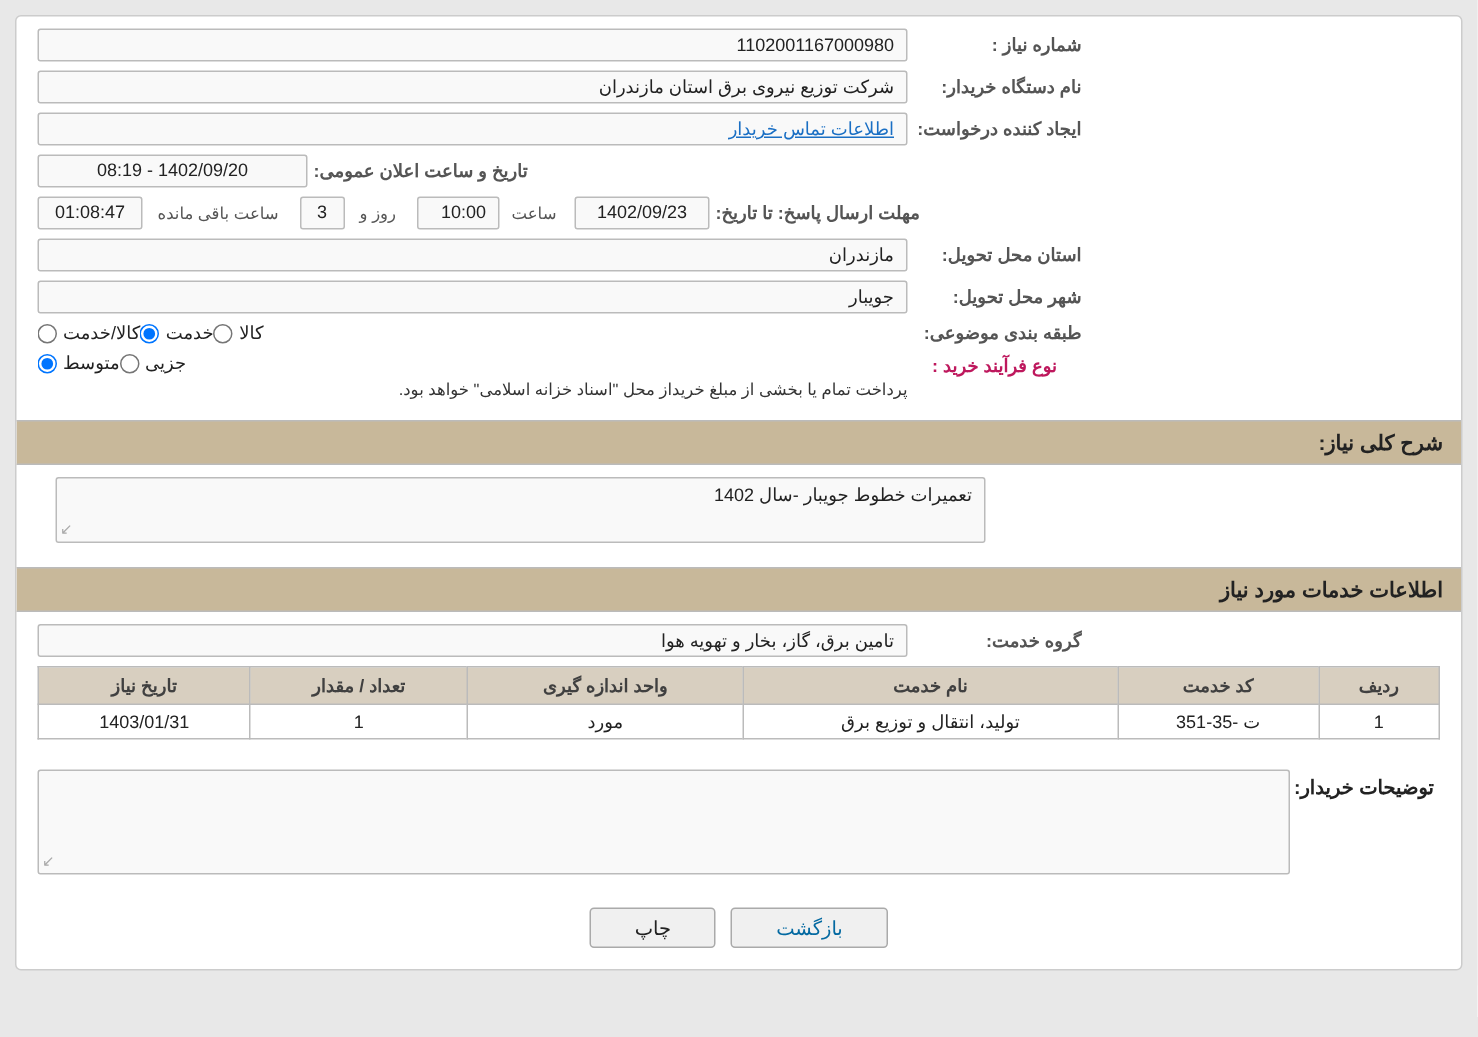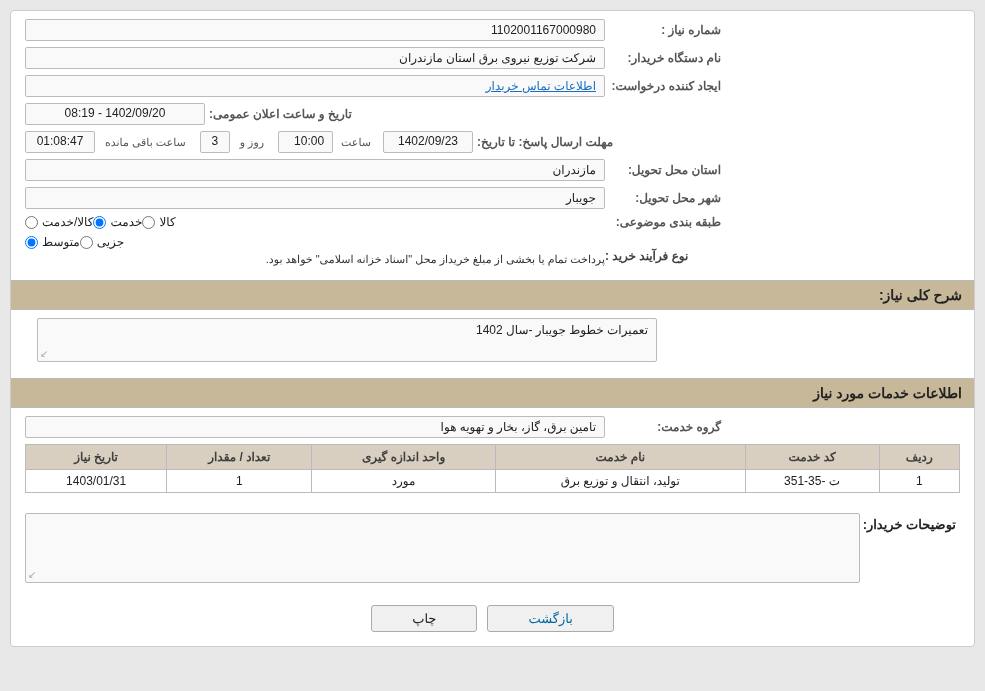--- a/index.html
+++ b/index.html
@@ -130,29 +130,28 @@
       margin: 0;
     }
     
     .process-row {
       display: flex;
       align-items: flex-start;
       justify-content: flex-end;
       margin-bottom: 6px;
     }
     .process-label {
-      color: #404040;
+      color: #be185d;
       font-weight: bold;
       white-space: nowrap;
       font-size: 12px;
       min-width: 120px;
-      text-align: left;
+      text-align: center;
       padding-right: 4px;
       padding-top: 2px;
-      margin-top: 12px;
     }
     .process-options {
       flex: 1;
       max-width: 580px;
     }
     .process-radios {
       display: flex;
       align-items: center;
       flex-direction: row-reverse;
       margin-bottom: 4px;
@@ -233,21 +232,21 @@
       position: relative;
     }
     
     .buttons-row {
       display: flex;
       justify-content: center;
       gap: 10px;
       padding: 12px 0 14px 0;
     }
     .btn {
-      padding: 5px 40px;
+      padding: 5px 29px;
       font-size: 13px;
       border: 1px solid #aaa;
       border-radius: 3px;
       cursor: pointer;
       background: #f0f0f0;
       font-family: Tahoma, Arial, sans-serif;
     }
     .btn-print {
       background: #f0f0f0;
       color: #222;

